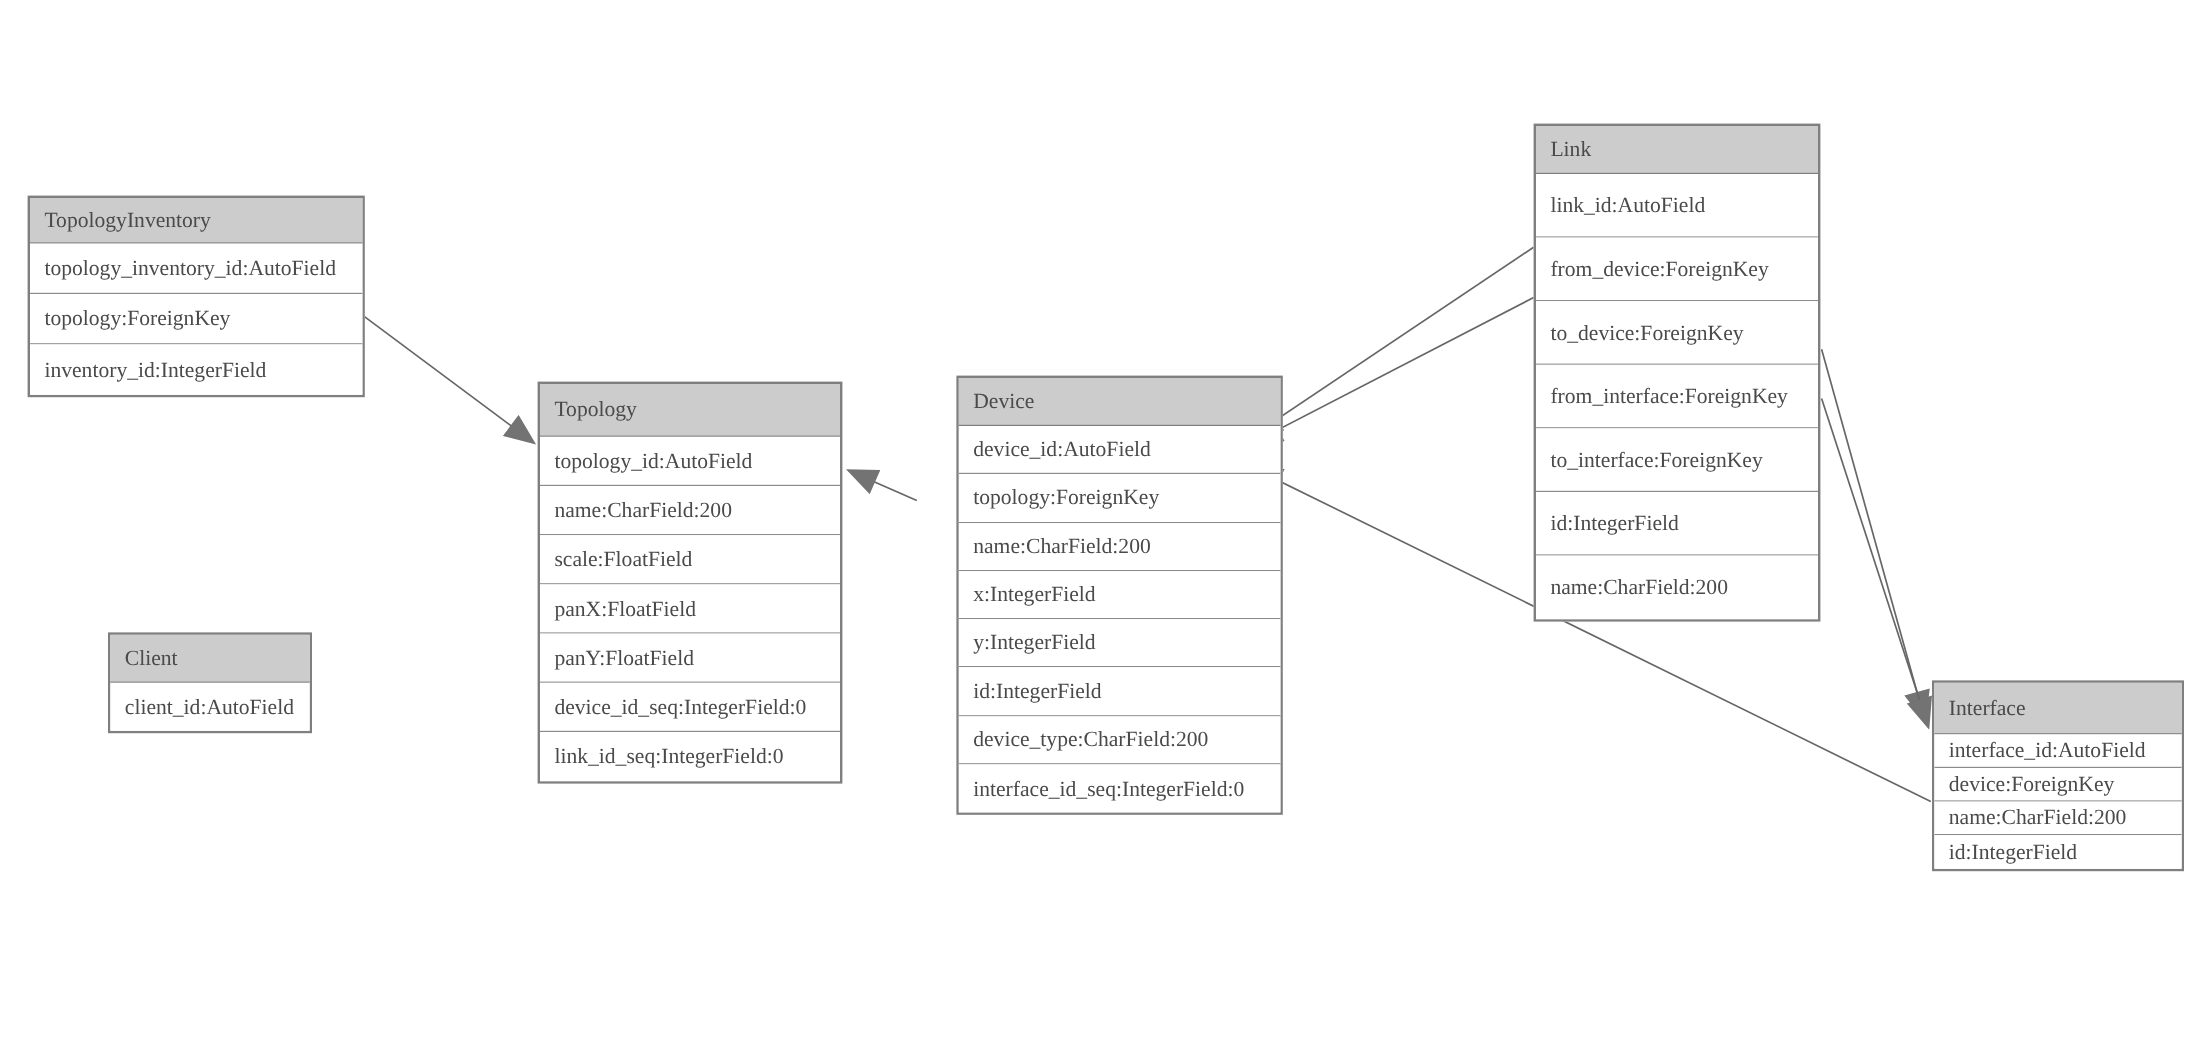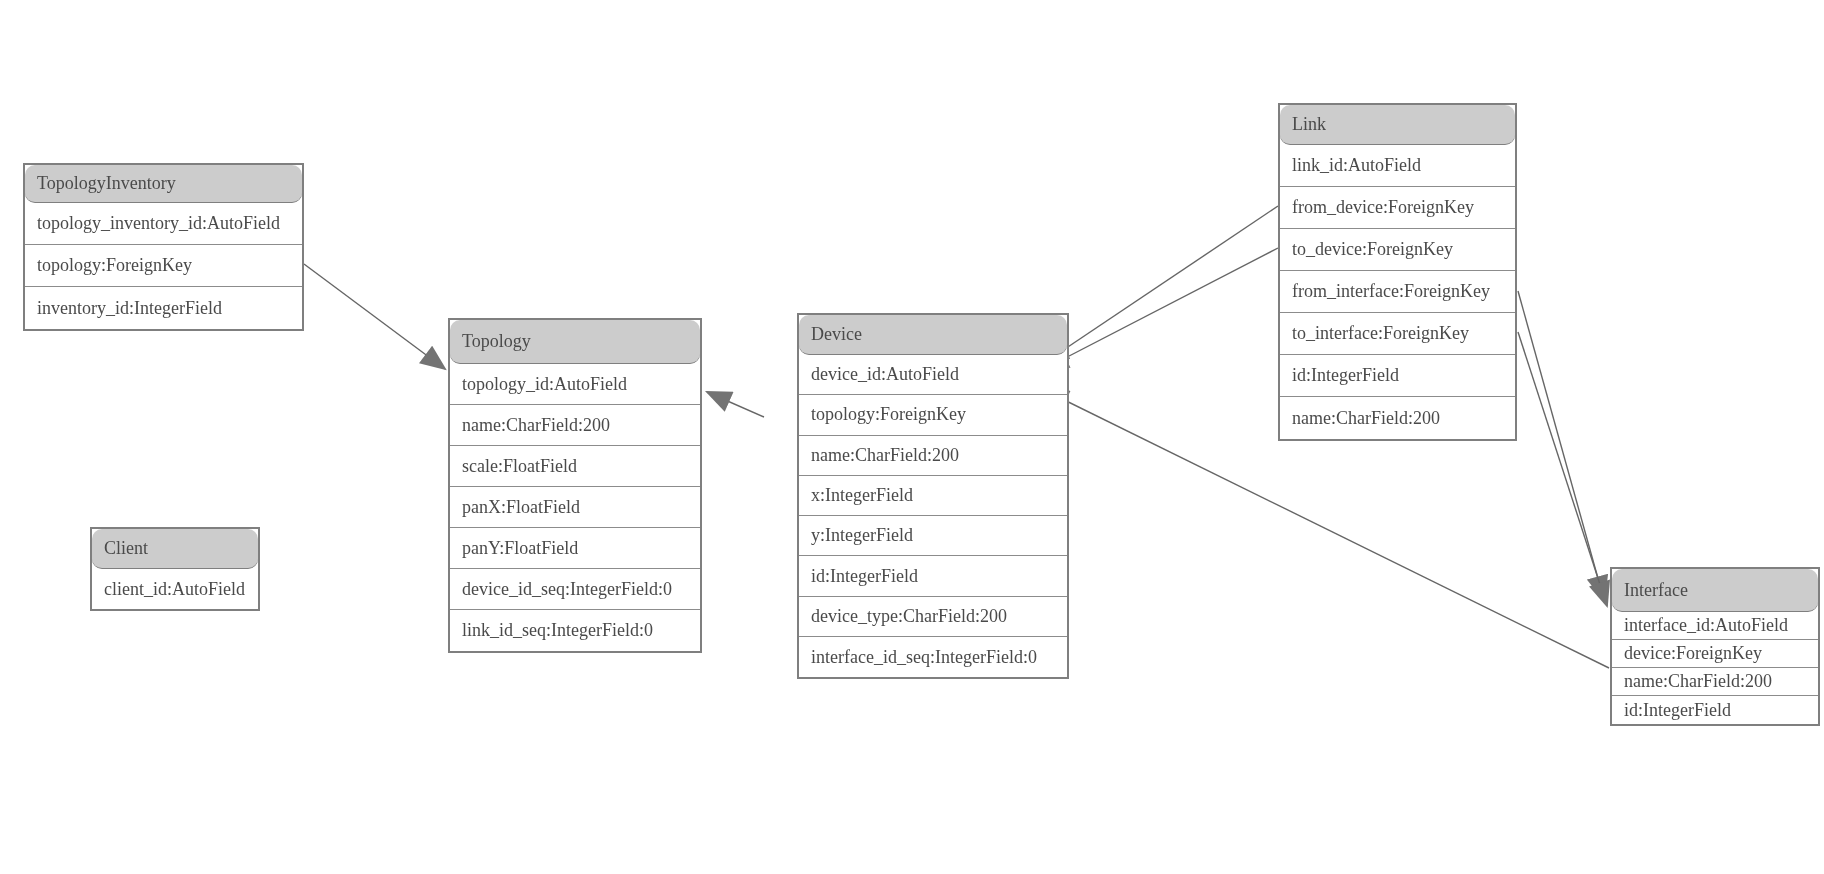--- a/index.html
+++ b/index.html
@@ -28,21 +28,20 @@
     border: 2px solid var(--border);
     background: #ffffff;
     font-size: 18px;
     color: var(--text);
   }
   .entity .hdr {
     background: var(--header-fill);
     border-bottom: 1px solid var(--border);
     display: flex; align-items: center;
     padding-left: 12px;
-    border-radius: 10px;
   }
   .entity .row {
     border-bottom: 1px solid var(--inner-border);
     display: flex; align-items: center;
     padding-left: 12px;
     background: #ffffff;
     white-space: nowrap;
   }
   .entity .row:last-child { border-bottom: none; }
 
@@ -58,21 +57,21 @@
   .t-client { left: 90px; top: 527px; width: 170px; }
   .t-client .hdr { height: 40px; }
   .t-client .row { height: 40px; }
 
   .t-device { left: 797px; top: 313px; width: 272px; }
   .t-device .hdr { height: 40px; }
   .t-device .row { height: 40.3px; }
 
   .t-link { left: 1278px; top: 103px; width: 239px; }
   .t-link .hdr { height: 40px; }
-  .t-link .row { height: 42px; }
+  .t-link .row { height: 53px; }
 
   .t-interface { left: 1610px; top: 567px; width: 210px; }
   .t-interface .hdr { height: 43px; }
   .t-interface .row { height: 28px; text-align: right; }
 </style>
 </head>
 <body>
 
 <div class="canvas">
 

